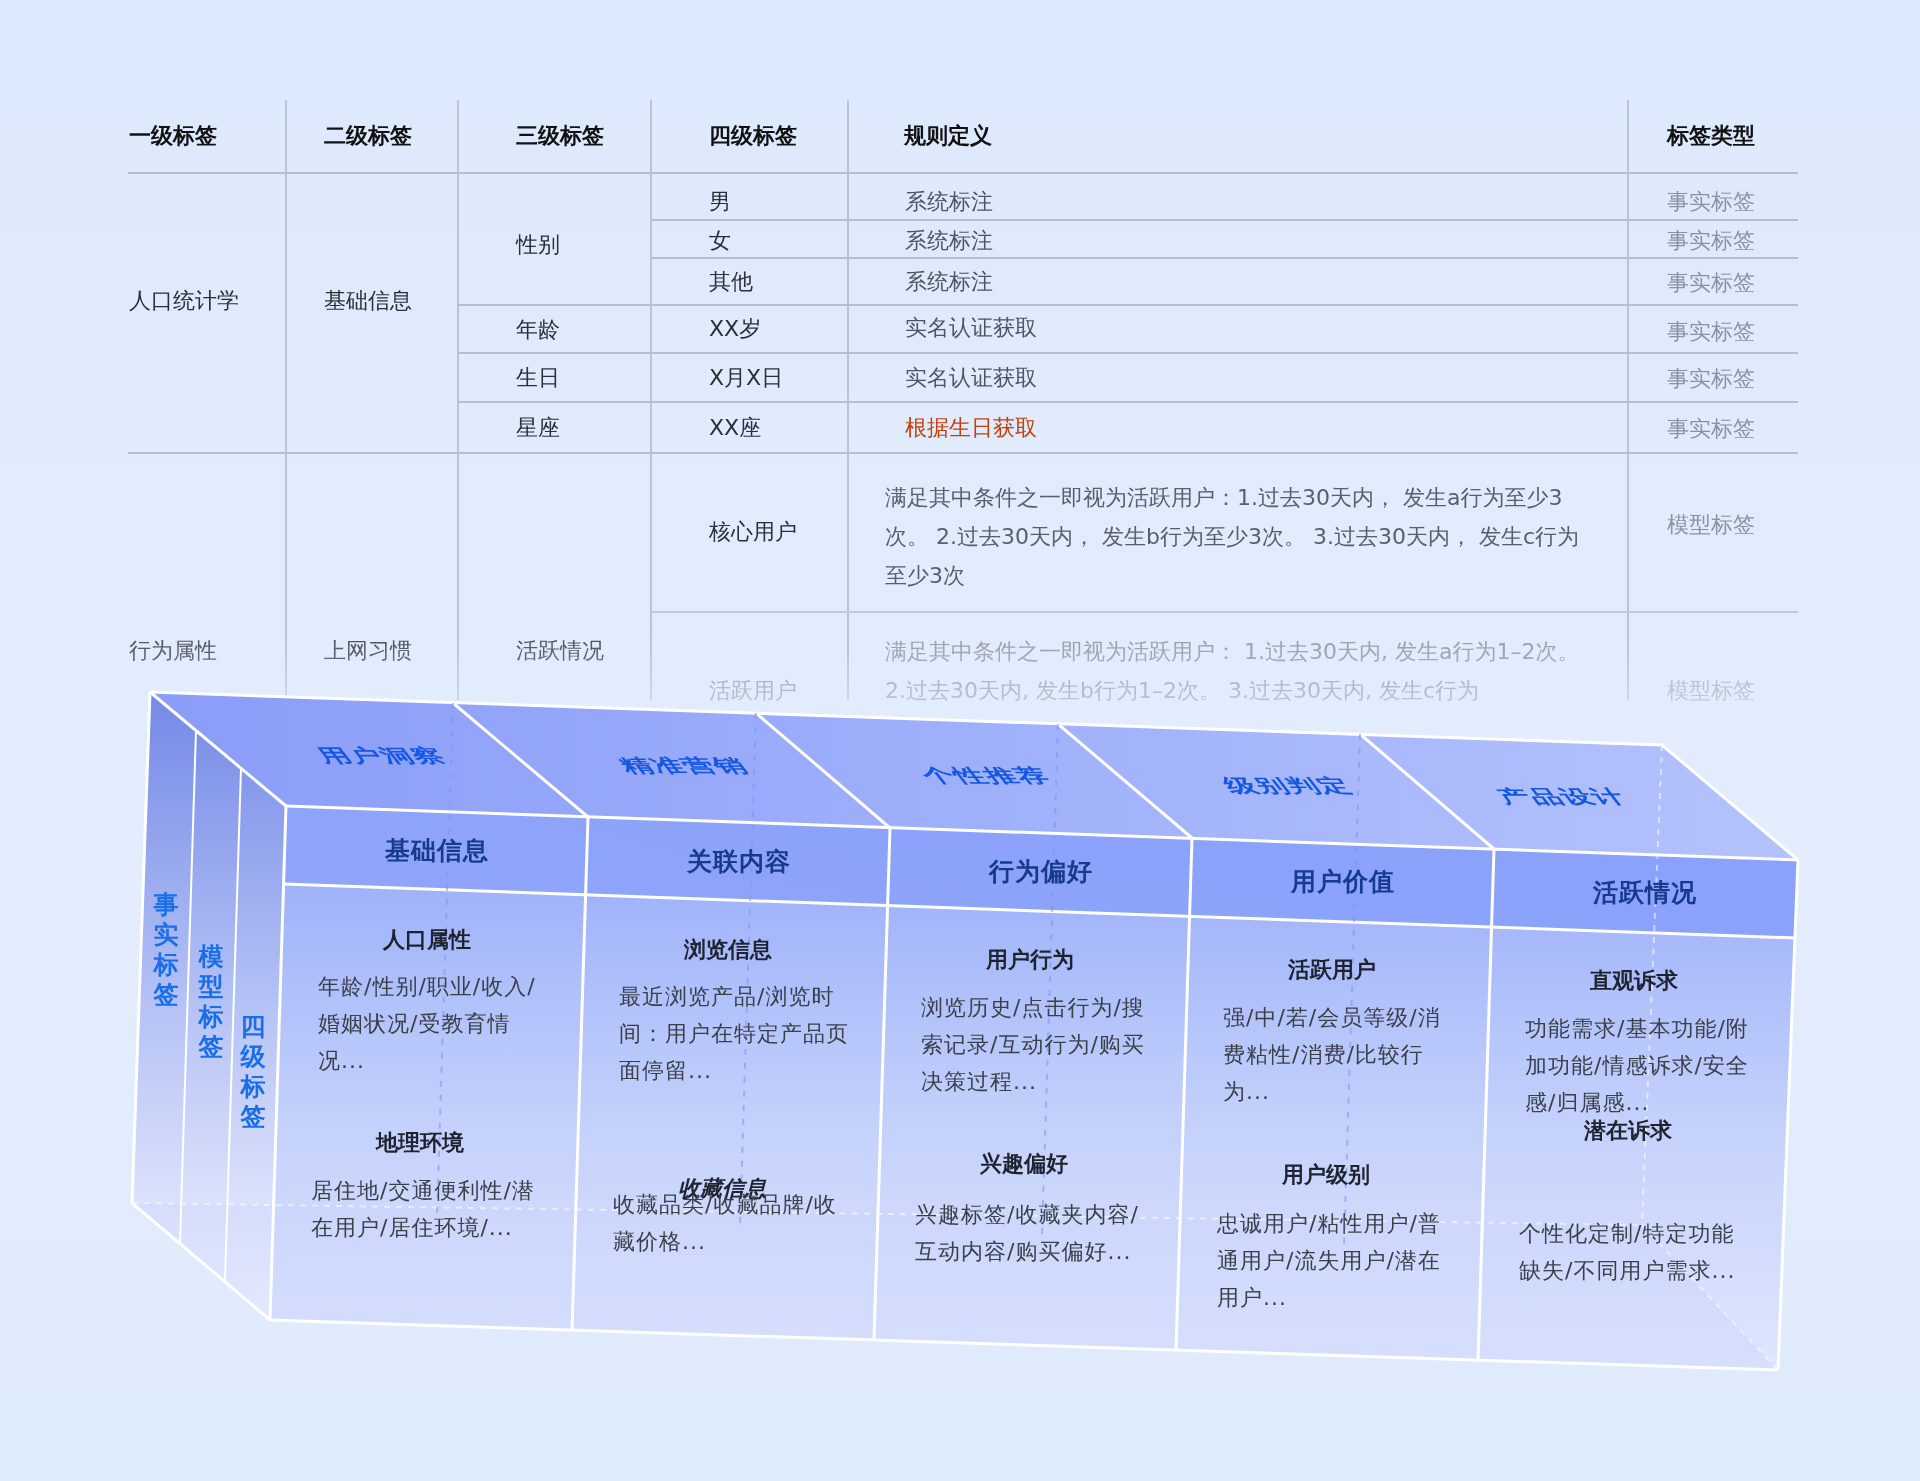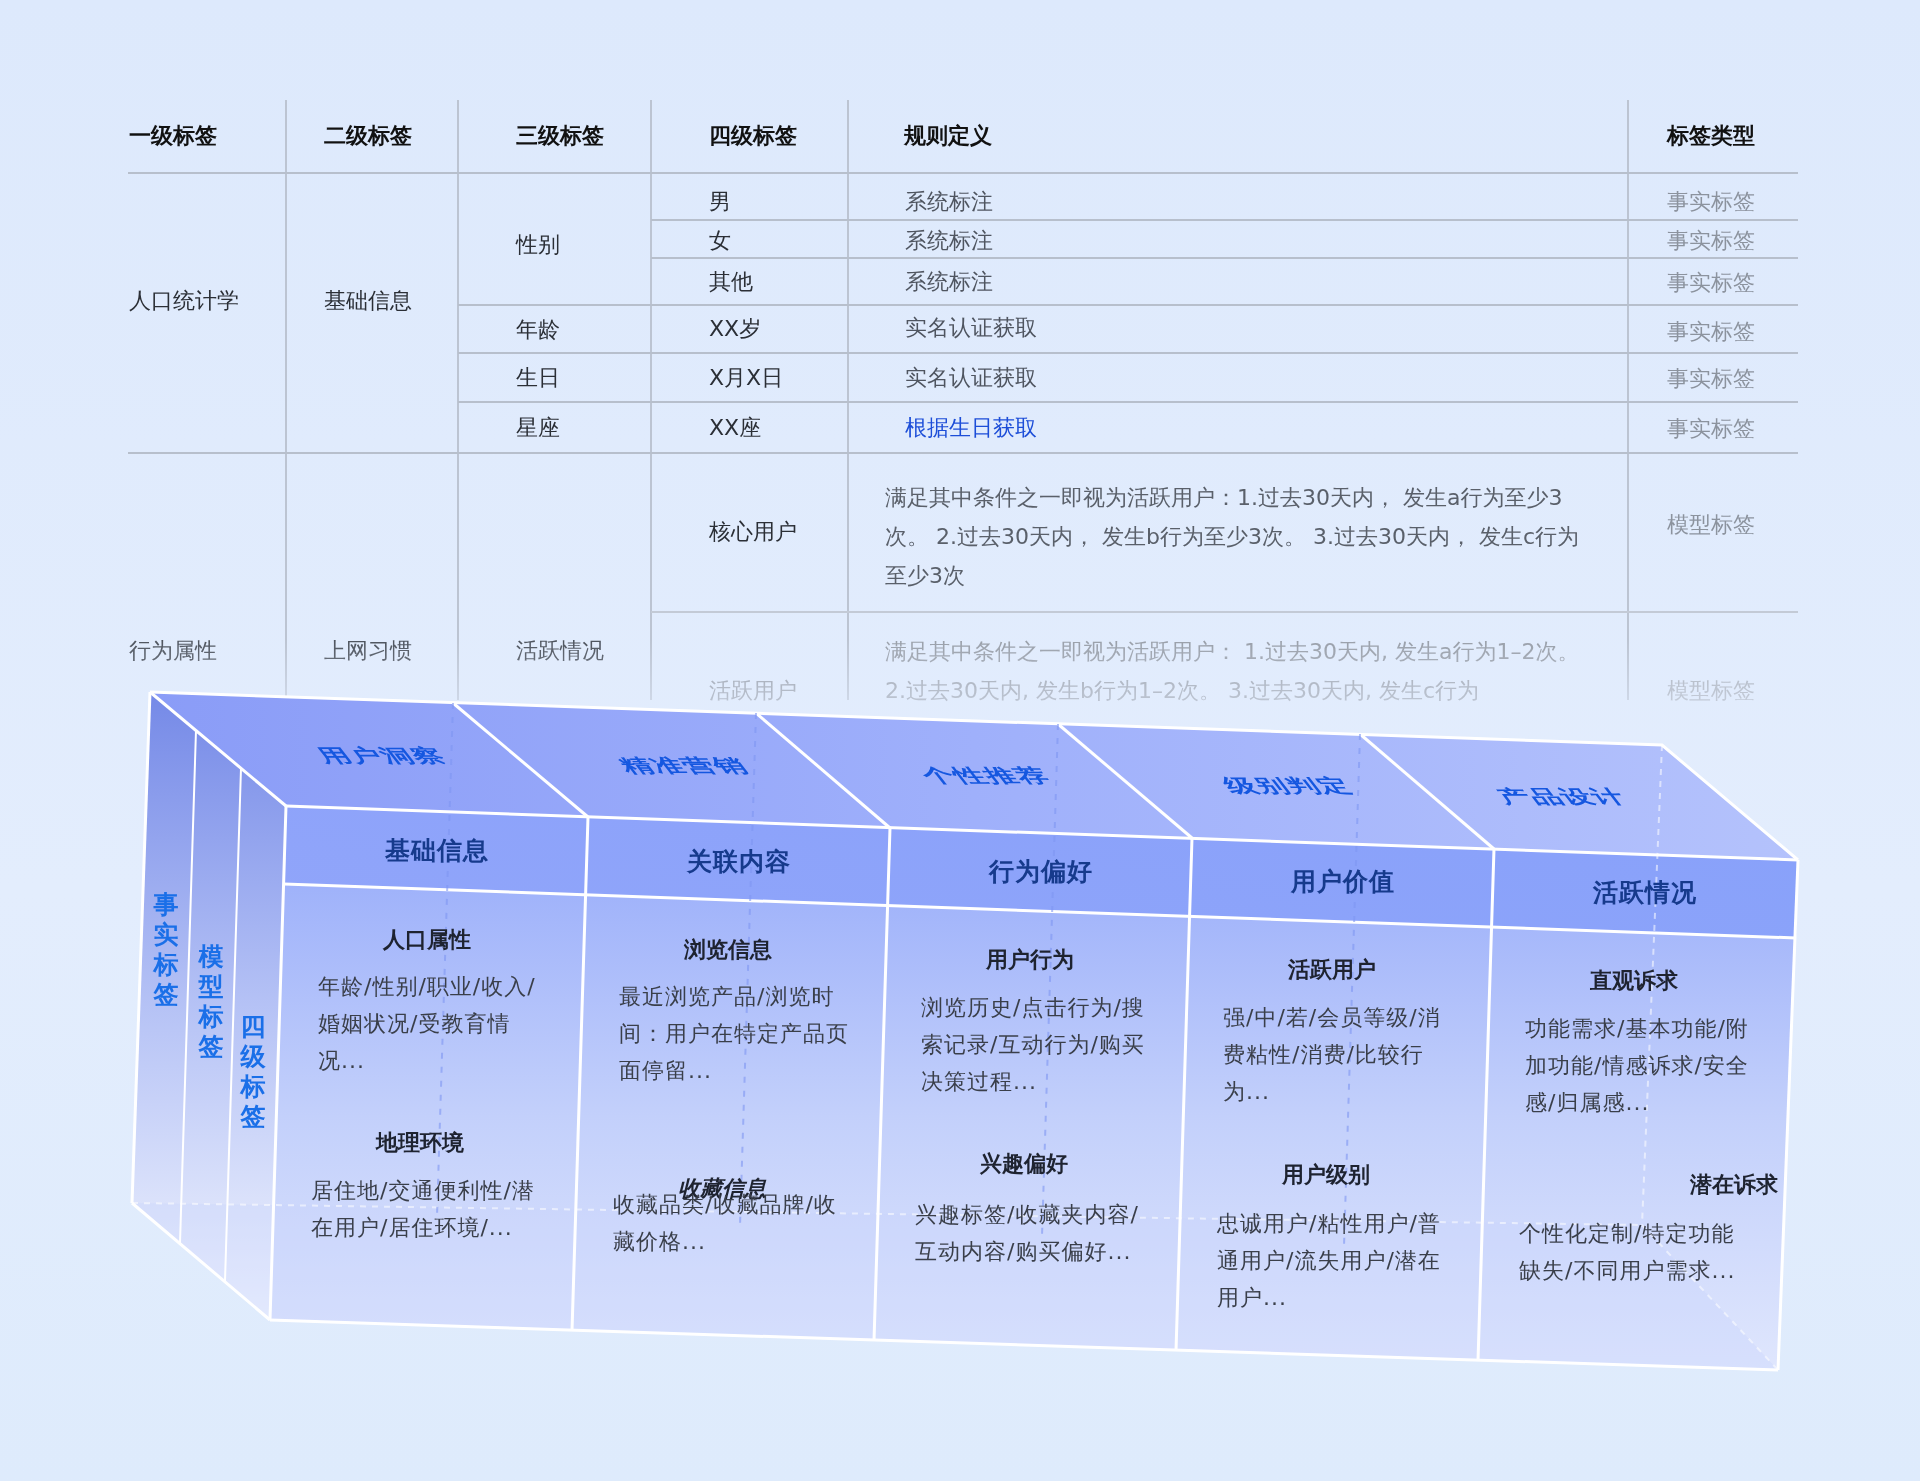--- a/index.html
+++ b/index.html
@@ -65,21 +65,21 @@
   <div class="td" style="left:709px;top:267px;">其他</div>
   <div class="td" style="left:709px;top:314px;">XX岁</div>
   <div class="td" style="left:709px;top:363px;">X月X日</div>
   <div class="td" style="left:709px;top:413px;">XX座</div>
 
   <div class="td dim" style="left:905px;top:187px;color:#4f5560;">系统标注</div>
   <div class="td dim" style="left:905px;top:226px;color:#4f5560;">系统标注</div>
   <div class="td dim" style="left:905px;top:267px;color:#4f5560;">系统标注</div>
   <div class="td dim" style="left:905px;top:313px;color:#4f5560;">实名认证获取</div>
   <div class="td dim" style="left:905px;top:363px;color:#4f5560;">实名认证获取</div>
-  <div class="td dim" style="left:905px;top:413px;color:#1d4ed8;">根据生日获取</div>
+  <div class="td dim" style="left:905px;top:413px;color:#c2410c;">根据生日获取</div>
 
   <div class="td muted" style="left:1667px;top:187px;">事实标签</div>
   <div class="td muted" style="left:1667px;top:226px;">事实标签</div>
   <div class="td muted" style="left:1667px;top:268px;">事实标签</div>
   <div class="td muted" style="left:1667px;top:317px;">事实标签</div>
   <div class="td muted" style="left:1667px;top:364px;">事实标签</div>
   <div class="td muted" style="left:1667px;top:414px;">事实标签</div>
 
   <div class="td" style="left:129px;top:636px;color:#4e545e;">行为属性</div>
   <div class="td" style="left:324px;top:636px;color:#4e545e;">上网习惯</div>
@@ -199,15 +199,15 @@
   <div class="cell-title" style="left:874px;top:1149px;">兴趣偏好</div>
   <div class="cell-body" style="left:915px;top:1196px;">兴趣标签/收藏夹内容/互动内容/购买偏好...</div>
 
   <div class="cell-title" style="left:1182px;top:955px;">活跃用户</div>
   <div class="cell-body" style="left:1223px;top:999px;">强/中/若/会员等级/消费粘性/消费/比较行为...</div>
   <div class="cell-title" style="left:1176px;top:1160px;">用户级别</div>
   <div class="cell-body" style="left:1217px;top:1205px;">忠诚用户/粘性用户/普通用户/流失用户/潜在用户...</div>
 
   <div class="cell-title" style="left:1484px;top:966px;">直观诉求</div>
   <div class="cell-body" style="left:1525px;top:1010px;">功能需求/基本功能/附加功能/情感诉求/安全感/归属感...</div>
-  <div class="cell-title" style="left:1478px;top:1170px;text-align:right;">潜在诉求</div>
+  <div class="cell-title" style="left:1478px;top:1116px;">潜在诉求</div>
   <div class="cell-body" style="left:1519px;top:1215px;">个性化定制/特定功能缺失/不同用户需求...</div>
 </div>
 
 </body></html>

